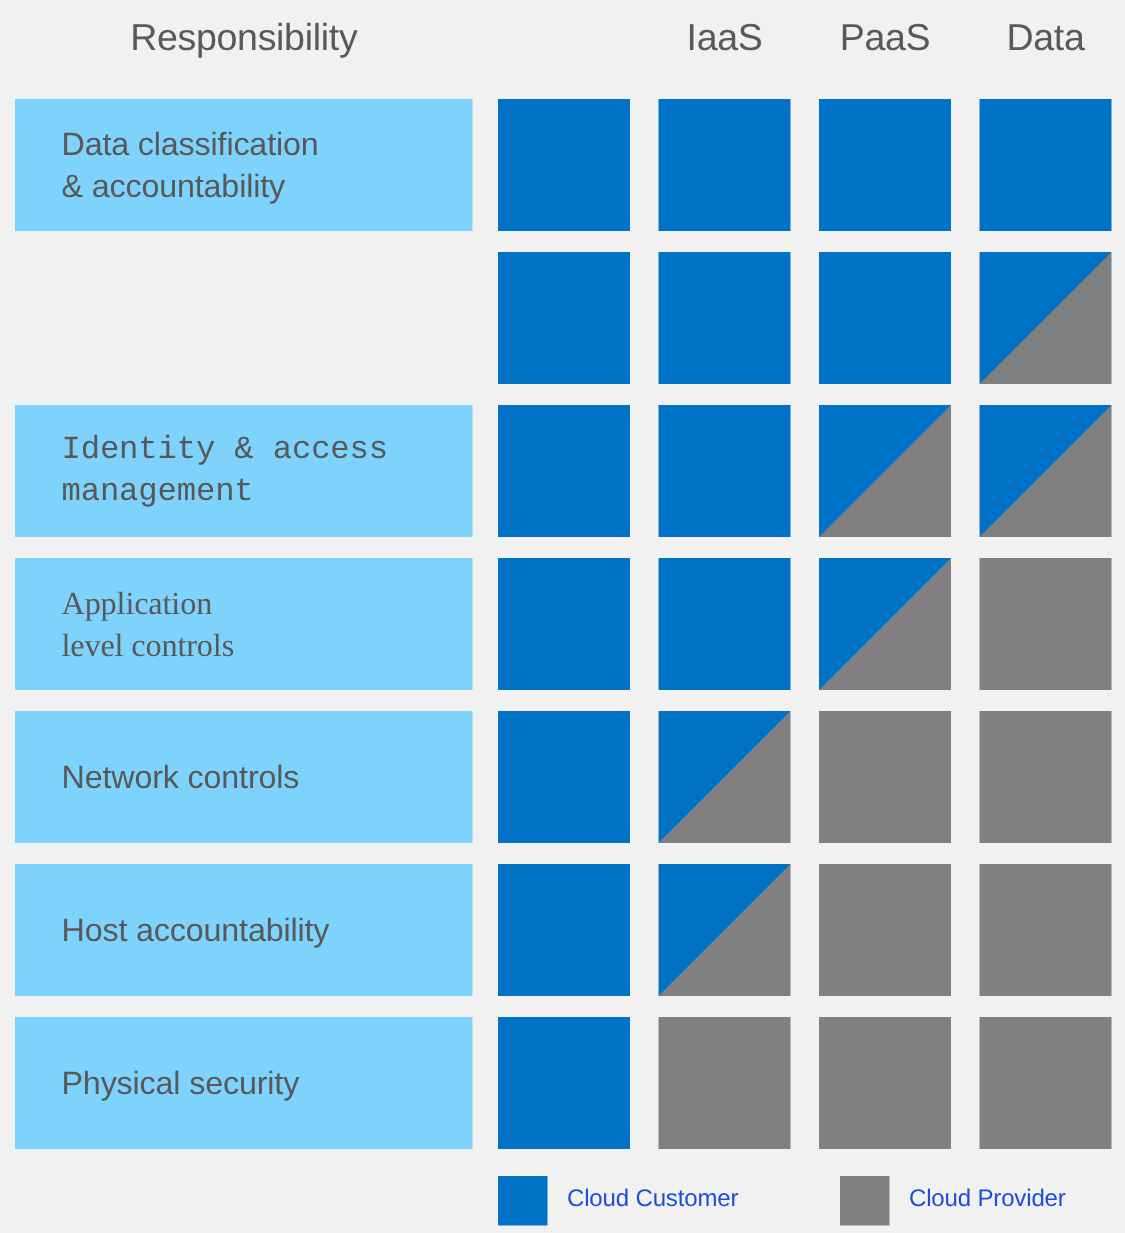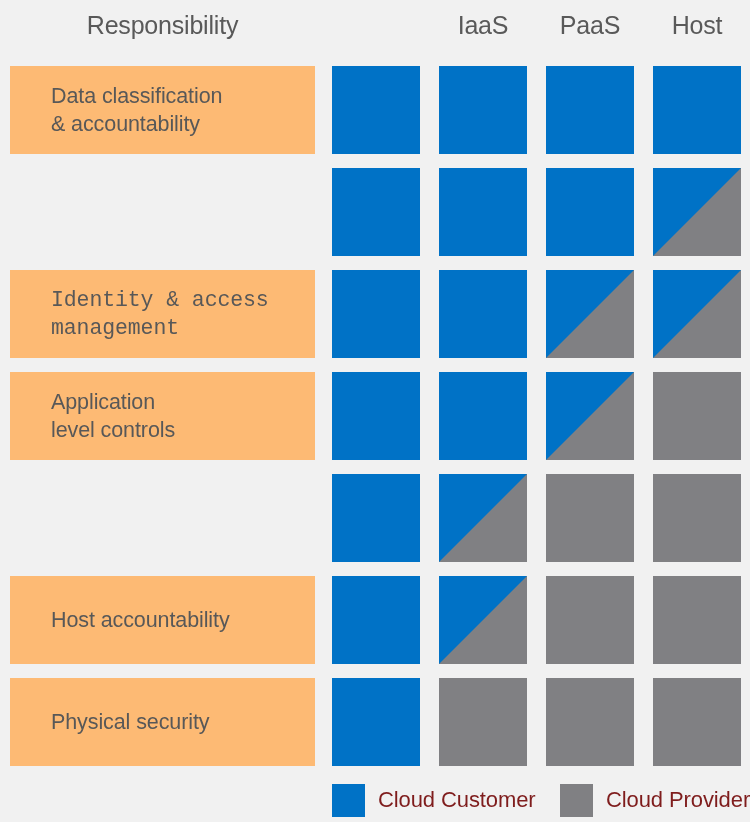--- a/index.html
+++ b/index.html
@@ -55,23 +55,23 @@
     left: 0;
     width: 750px;
     height: 88px;
   }
   .row-label {
     position: absolute;
     left: 10px;
     top: 0;
     width: 305px;
     height: 88px;
-    background: #fdba74;
+    background: #7dd3fc;
     box-sizing: border-box;
-    padding: 0 10px 0 41px;
+    padding: 0 10px 0 31px;
     display: flex;
     align-items: center;
   }
   .row-label-text {
     font-size: 21.5px;
     font-weight: 300;
     color: #585858;
     line-height: 28px;
     letter-spacing: -0.1px;
     white-space: pre-line;
@@ -113,37 +113,37 @@
   }
   .legend-swatch {
     width: 33px;
     height: 33px;
     flex: 0 0 33px;
   }
   .legend-swatch.customer { background: #0072c6; }
   .legend-swatch.provider { background: #808083; }
   .legend-label {
     margin-left: 13px;
-    font-size: 22px;
+    font-size: 16px;
     font-weight: 300;
-    color: #7f1d1d;
+    color: #1d4ed8;
     white-space: nowrap;
     letter-spacing: -0.1px;
   }
 </style>
 </head>
 <body>
 
 <div id="matrix-root">
 
   <div class="header-row">
     <div class="header-cell header-resp">Responsibility</div>
       <div class="header-cell header-col" style="left: 439px;">IaaS</div>
       <div class="header-cell header-col" style="left: 546px;">PaaS</div>
-      <div class="header-cell header-col" style="left: 653px;">Host</div>
+      <div class="header-cell header-col" style="left: 653px;">Data</div>
     </div>
 
   <div id="rows-container">
       <div class="row" style="top: 66px;">
         <div class="row-label">
           <div class="row-label-text">Data classification
 &amp; accountability</div>
         </div>
         <div class="cell customer" style="left: 332px;"></div>
         <div class="cell customer" style="left: 439px;"></div>
@@ -159,31 +159,34 @@
       <div class="row" style="top: 270px; font-family: Liberation Mono, monospace;">
         <div class="row-label">
           <div class="row-label-text">Identity &amp; access
 management</div>
         </div>
         <div class="cell customer" style="left: 332px;"></div>
         <div class="cell customer" style="left: 439px;"></div>
         <div class="cell split" style="left: 546px;"></div>
         <div class="cell split" style="left: 653px;"></div>
       </div>
-      <div class="row" style="top: 372px;">
+      <div class="row" style="top: 372px; font-family: Liberation Serif, serif;">
         <div class="row-label">
           <div class="row-label-text">Application
 level controls</div>
         </div>
         <div class="cell customer" style="left: 332px;"></div>
         <div class="cell customer" style="left: 439px;"></div>
         <div class="cell split" style="left: 546px;"></div>
         <div class="cell provider" style="left: 653px;"></div>
       </div>
       <div class="row" style="top: 474px;">
+        <div class="row-label">
+          <div class="row-label-text">Network controls</div>
+        </div>
         <div class="cell customer" style="left: 332px;"></div>
         <div class="cell split" style="left: 439px;"></div>
         <div class="cell provider" style="left: 546px;"></div>
         <div class="cell provider" style="left: 653px;"></div>
       </div>
       <div class="row" style="top: 576px;">
         <div class="row-label">
           <div class="row-label-text">Host accountability</div>
         </div>
         <div class="cell customer" style="left: 332px;"></div>

